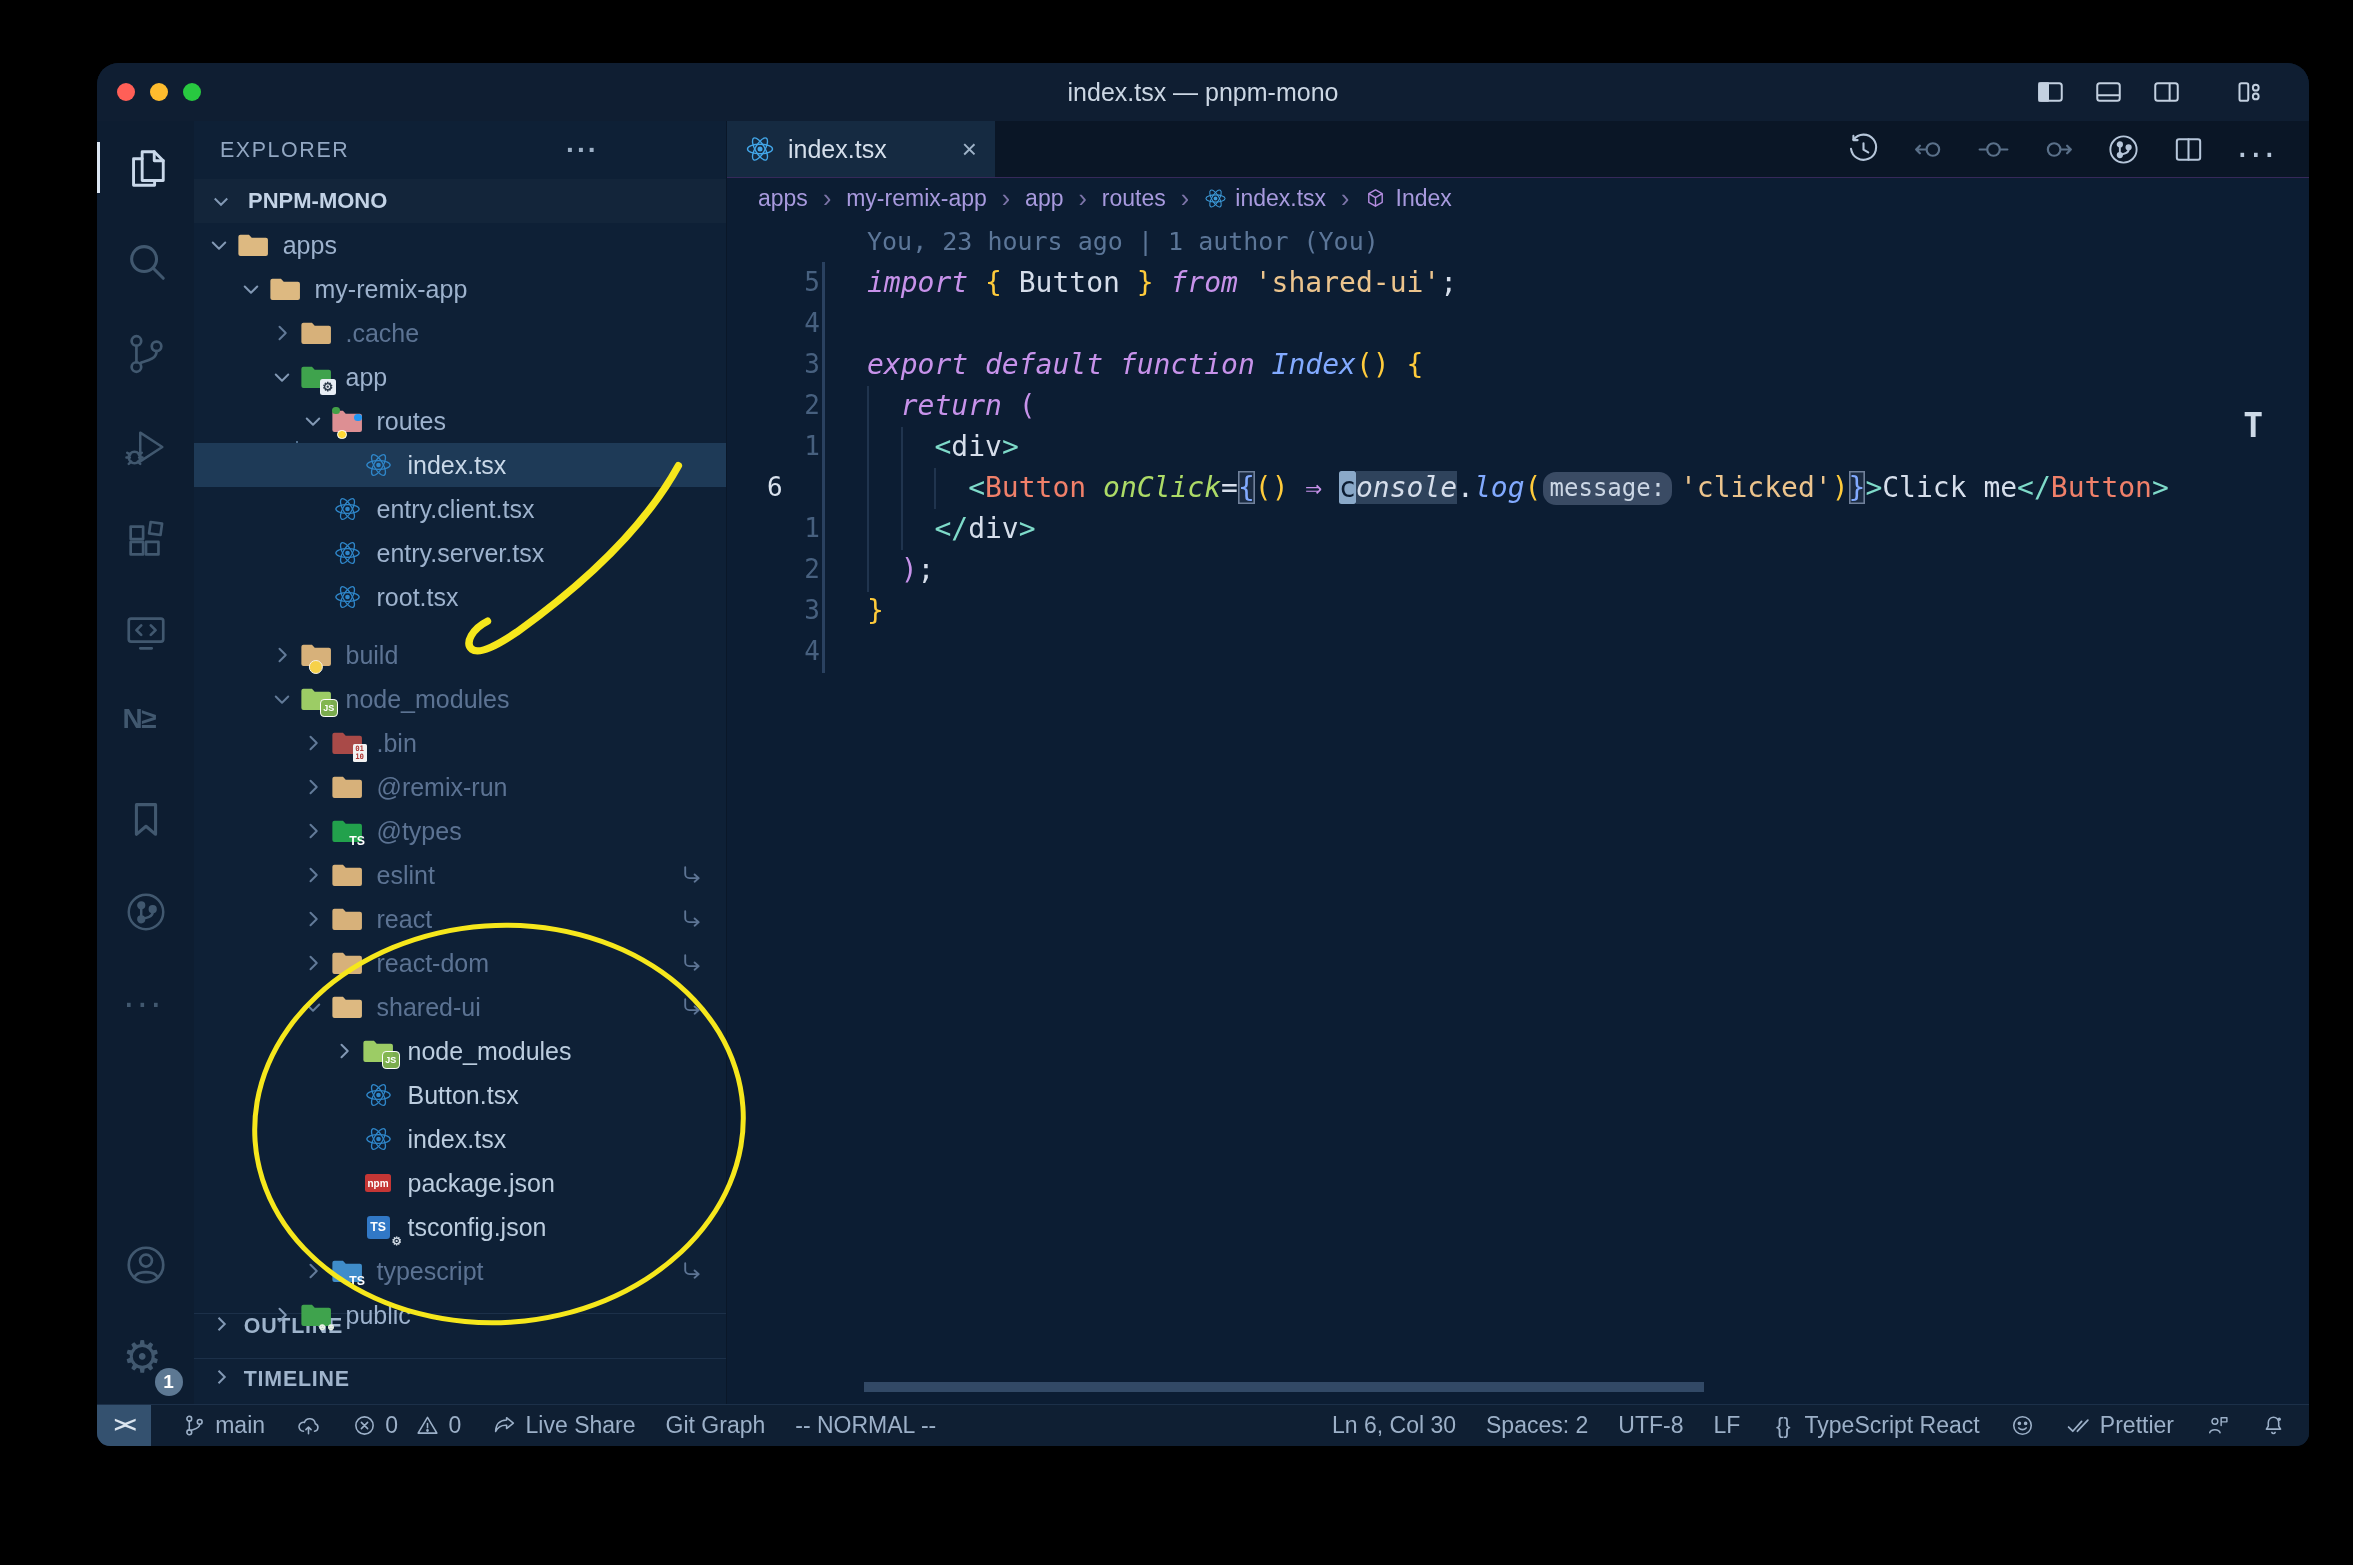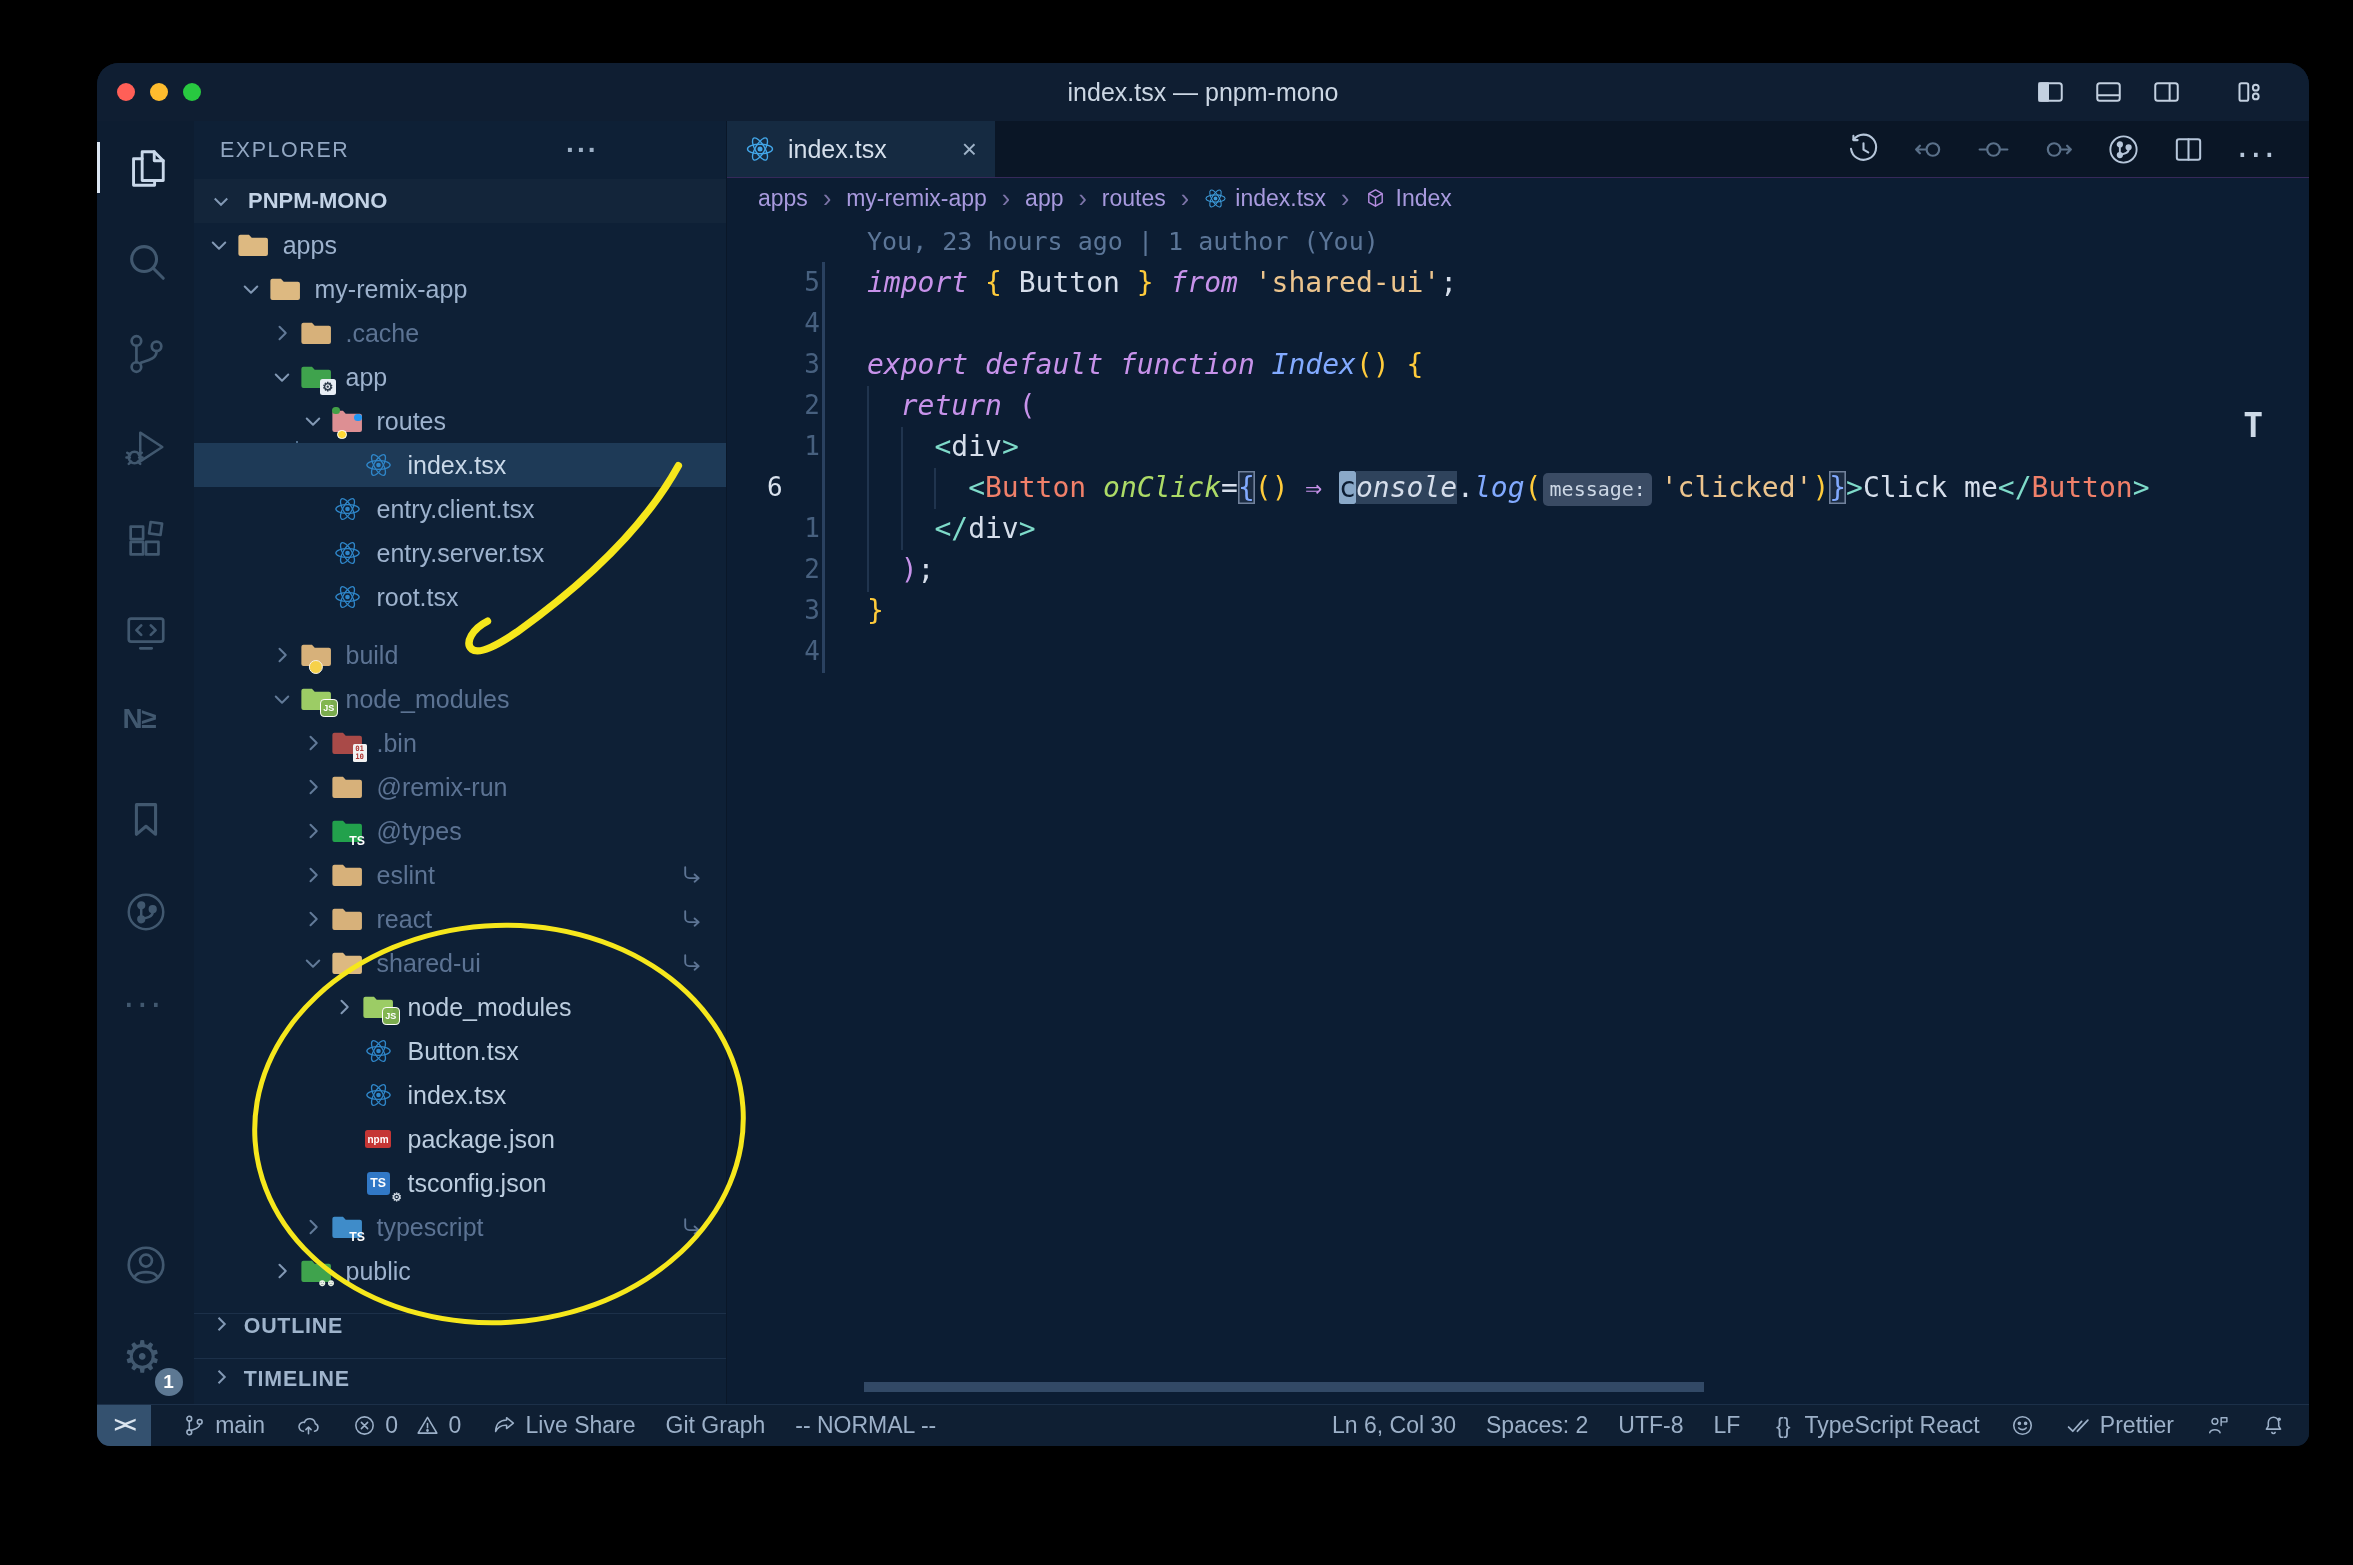--- a/index.html
+++ b/index.html
@@ -78,22 +78,22 @@
   .t-ppink{color:#c792ea;}
   .t-str{color:#ecc48d;}
   .t-fn{color:#82aaff;font-style:italic;}
   .t-comp{color:#f0806a;}
   .t-attr{color:#addb67;font-style:italic;}
   .t-tag{color:#7fdbca;}
   .t-arrow{color:#c792ea;}
   .t-bm{color:#82aaff;box-shadow:inset 0 0 0 1.6px #71819b;background:rgba(113,129,155,.15);}
   .t-cursor{background:#8aa9c9;color:#0c1d33;border-radius:2.5px;}
   .t-whl{color:#d6deeb;background:rgba(101,125,155,.4);font-style:italic;}
-  .t-inlay{display:inline-block;background:#3a4b64;color:#ccd7e5;font-size:20px;line-height:33px;
-           border-radius:5px;padding:0 6.6px;margin:0 8.2px 0 1.6px;vertical-align:1.6px;}
+  .t-inlay{display:inline-block;background:#3a4b64;color:#ccd7e5;font-size:24px;line-height:33px;
+           border-radius:13px;padding:0 6.6px;margin:0 8.2px 0 1.6px;vertical-align:1.6px;}
   .heat{position:absolute;left:95px;top:44px;width:2.5px;height:411px;background:#2a4160;}
   .iguide{position:absolute;width:1.6px;background:#20344e;}
   .hscroll{position:absolute;left:137px;top:1164px;width:840px;height:10px;background:#324966;}
   .artifactT{position:absolute;right:46px;top:188px;color:#cdd9e7;font-size:33px;font-weight:bold;}
   
   .statusbar{height:41px;flex:none;background:#0f1f33;border-top:1.6px solid #1c3049;display:flex;
              justify-content:space-between;align-items:center;font-size:23px;color:#9cb0c8;}
   .sb-left,.sb-right{display:flex;align-items:center;gap:30px;height:100%;}
   .sb-right{padding-right:23px;}
   .sitem{display:flex;align-items:center;gap:8.2px;height:100%;}
@@ -488,20 +488,36 @@
                 </svg>
               </span>
               <span class="tlabel">react</span>
               <span class="slink"><svg viewBox="0 0 24 24" fill="none" stroke="currentColor" stroke-width="1.8" stroke-linecap="round" stroke-linejoin="round">
                   <path d="M5 4 v6.5 a4 4 0 0 0 4 4 h8.5 M14 11 l4 3.5 -4 3.5"></path>
                 </svg></span>
             </div>
             <div class="trow dim" style="padding-left: 102px;">
               <span class="chev">
                 <svg viewBox="0 0 16 16" fill="none" stroke="currentColor" stroke-width="1.6" stroke-linecap="round" stroke-linejoin="round">
+                  <path d="M6 3 l5 5 -5 5"></path>
+                </svg>
+              </span>
+              <span class="ticon">
+                <svg viewBox="0 0 24 20">
+                  <path d="M1 16.5 V4 a1.5 1.5 0 0 1 1.5-1.5 h6.2 l2 2.2 H21 a1.5 1.5 0 0 1 1.5 1.5 v10.3 a1.5 1.5 0 0 1-1.5 1.5 H2.5 A1.5 1.5 0 0 1 1 16.5 Z" fill="#d7b17a"></path>
+                </svg>
+              </span>
+              <span class="tlabel">react-dom</span>
+              <span class="slink"><svg viewBox="0 0 24 24" fill="none" stroke="currentColor" stroke-width="1.8" stroke-linecap="round" stroke-linejoin="round">
+                  <path d="M5 4 v6.5 a4 4 0 0 0 4 4 h8.5 M14 11 l4 3.5 -4 3.5"></path>
+                </svg></span>
+            </div>
+            <div class="trow dim" style="padding-left: 102px;">
+              <span class="chev">
+                <svg viewBox="0 0 16 16" fill="none" stroke="currentColor" stroke-width="1.6" stroke-linecap="round" stroke-linejoin="round">
                   <path d="M3 6 l5 5 5-5"></path>
                 </svg>
               </span>
               <span class="ticon">
                 <svg viewBox="0 0 24 20">
                   <path d="M1 16.5 V4 a1.5 1.5 0 0 1 1.5-1.5 h6.2 l2 2.2 H21 a1.5 1.5 0 0 1 1.5 1.5 v10.3 a1.5 1.5 0 0 1-1.5 1.5 H2.5 A1.5 1.5 0 0 1 1 16.5 Z" fill="#ddb981"></path>
                 </svg>
               </span>
               <span class="tlabel">shared-ui</span>
               <span class="slink"><svg viewBox="0 0 24 24" fill="none" stroke="currentColor" stroke-width="1.8" stroke-linecap="round" stroke-linejoin="round">

